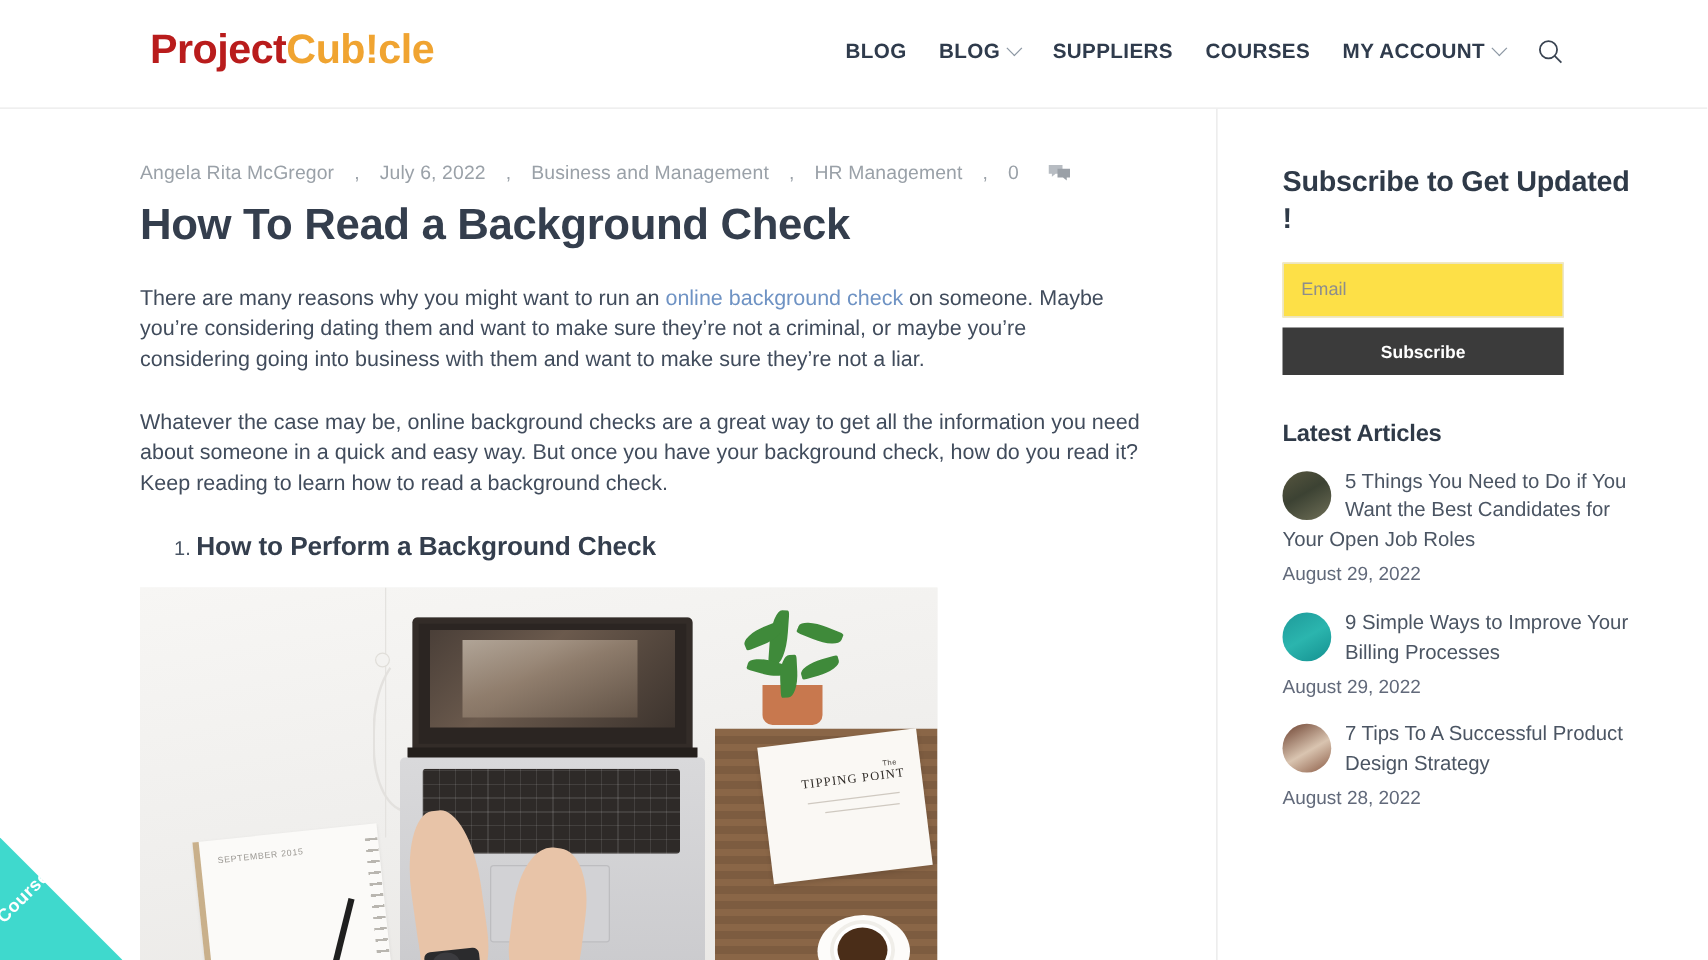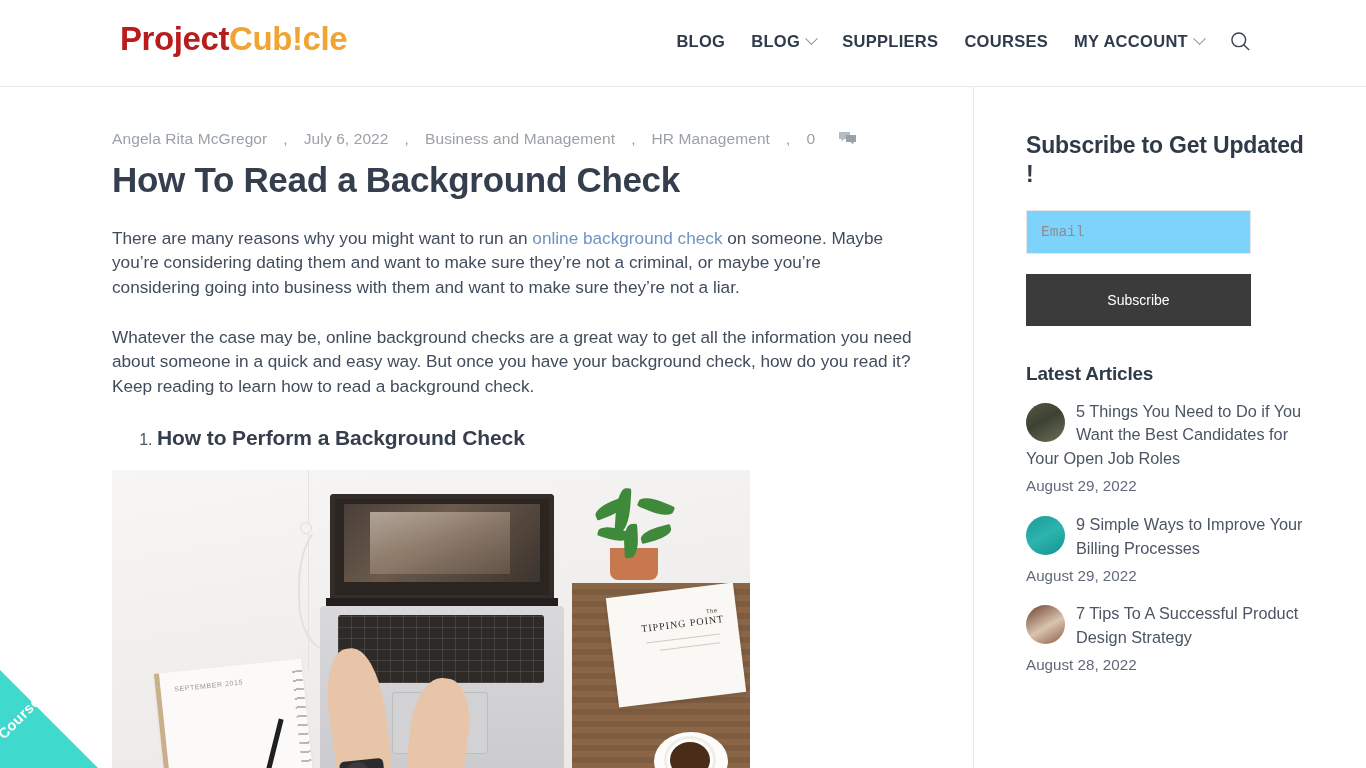--- a/index.html
+++ b/index.html
@@ -240,38 +240,39 @@
     width: 392px;
     padding: 44px 52px 0 52px;
   }
   .widget-title {
     font-size: 23px; font-weight: 700; color: #2f3a48;
     line-height: 1.25; letter-spacing: -0.2px;
   }
   .email-input {
     margin-top: 21px;
     width: 225px; height: 44px;
-    background: #7dd3fc;
+    background: #fde047;
     border: 1px solid #e6e6e6;
     padding: 0 14px;
     font-size: 14.5px;
     color: #6c6c6c;
-    font-family: Liberation Mono, monospace;
+    font-family: Liberation Sans, sans-serif;
     outline: none;
   }
   .email-input::placeholder { color: #8d8d8d; }
   .subscribe-btn {
-    margin-top: 20px;
-    width: 225px; height: 52px;
+    margin-top: 8px;
+    width: 225px; height: 38px;
     background: #3b3b3b;
     color: #ffffff;
     border: none;
     font-size: 14px;
     font-family: "Liberation Sans", sans-serif;
     cursor: pointer;
+    font-weight: bold;
   }
   .latest-title {
     margin-top: 37px;
     font-size: 19px; font-weight: 700; color: #2f3a48; letter-spacing: -0.2px;
   }
   .article {
     margin-top: 15px;
     font-size: 16.3px;
     line-height: 1.47;
     color: #4b5563;

